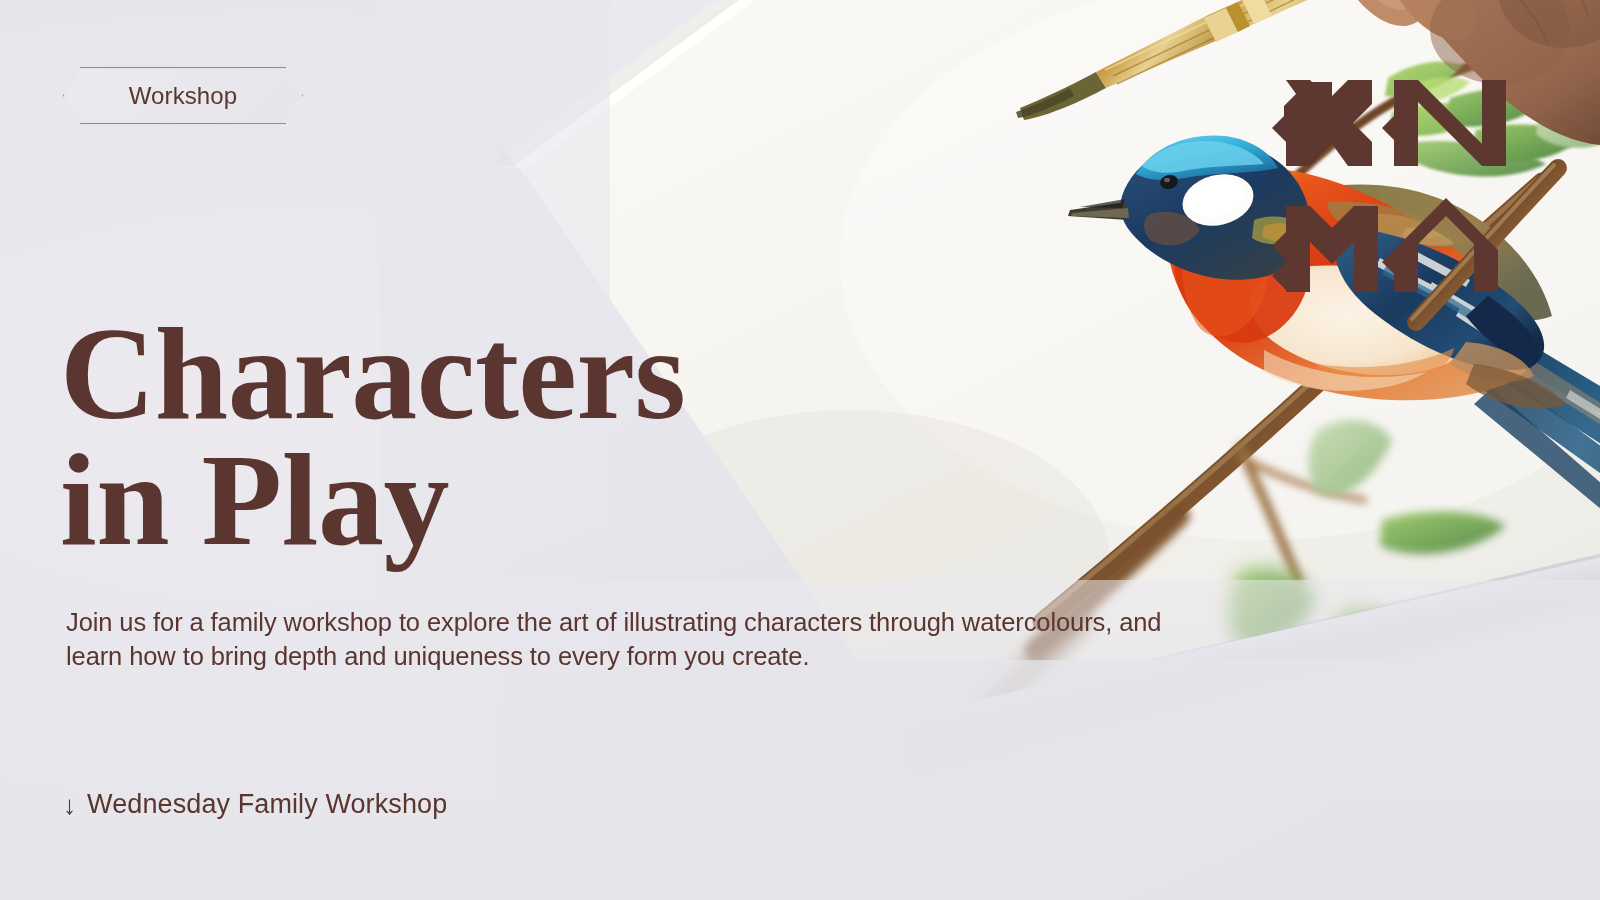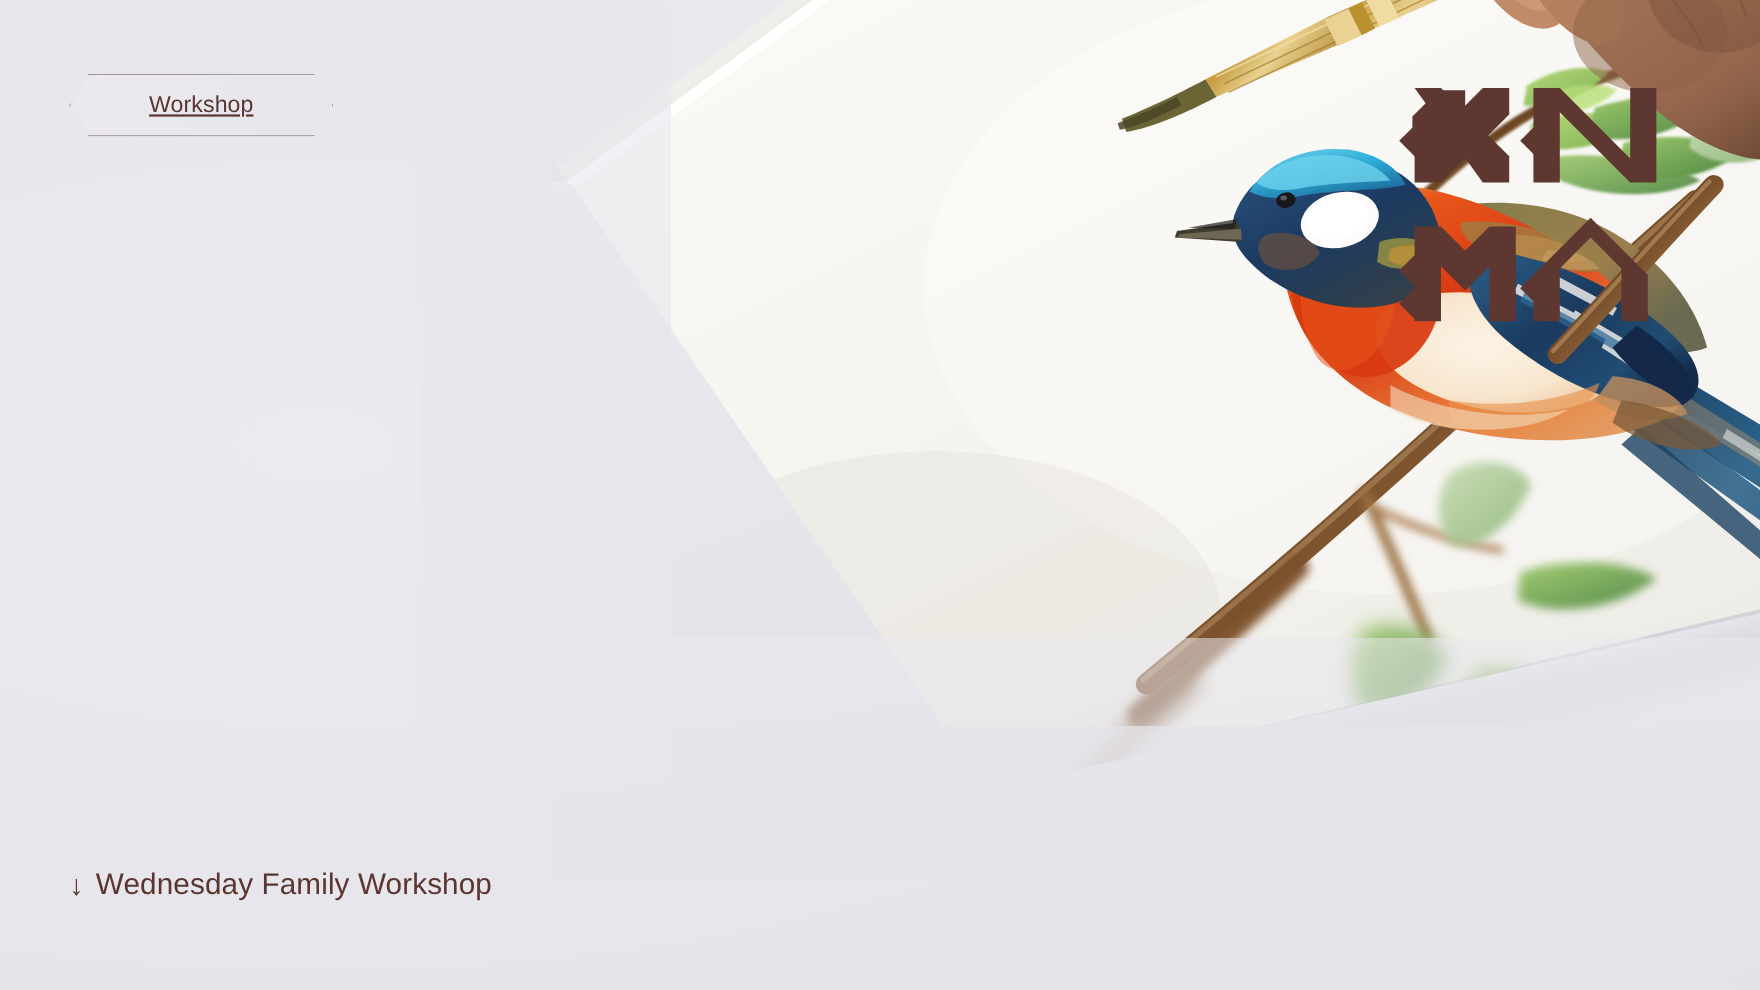--- a/index.html
+++ b/index.html
@@ -26,21 +26,21 @@
     width:1260px; height:840px;
   }
   .photo svg { display:block; width:100%; height:100%; }
 
   
   .badge {
     position:absolute; left:63px; top:67px;
     height:57px; width:240px;
     display:flex; align-items:center; justify-content:center;
     color:#5b352f;
-    font-size:21px; letter-spacing:0.1px;text-decoration:underline;
+    font-size:24px; letter-spacing:0.1px;
   }
   .badge .shape {
     position:absolute; inset:0;
     border:1.3px solid #9b8683;
     clip-path: polygon(0% 50%, 7.2% 0%, 92.8% 0%, 100% 50%, 92.8% 100%, 7.2% 100%);
     background:transparent;
   }
   .badge .shape::before{
     content:"";
     position:absolute; inset:1.3px;
@@ -424,21 +424,26 @@
       <rect x="0" y="0" width="230" height="840" fill="#E7E6EC" opacity="0.6"></rect>
       <rect x="0" y="0" width="120" height="840" fill="#E7E6EC" opacity="0.85"></rect>
     </svg>
   </div>
 
   <div class="badge">
     <span class="shape"></span>
     <span class="lbl">Workshop</span>
   </div>
 
-
+  <h1 class="headline">
+    <span class="ln ln1">Characters</span>
+    <span class="ln ln2">in Play</span>
+  </h1>
+
+  <p class="lede">Join us for a family workshop to explore the art of illustrating characters through watercolours, and learn how to bring depth and uniqueness to every form you create.</p>
 
   <div class="cta">
     <span class="arw">↓</span>
     <span>Wednesday Family Workshop</span>
   </div>
 
   <div class="logo">
     <svg viewBox="0 0 238 238" aria-hidden="true">
       <g fill="#5E3730">
 

